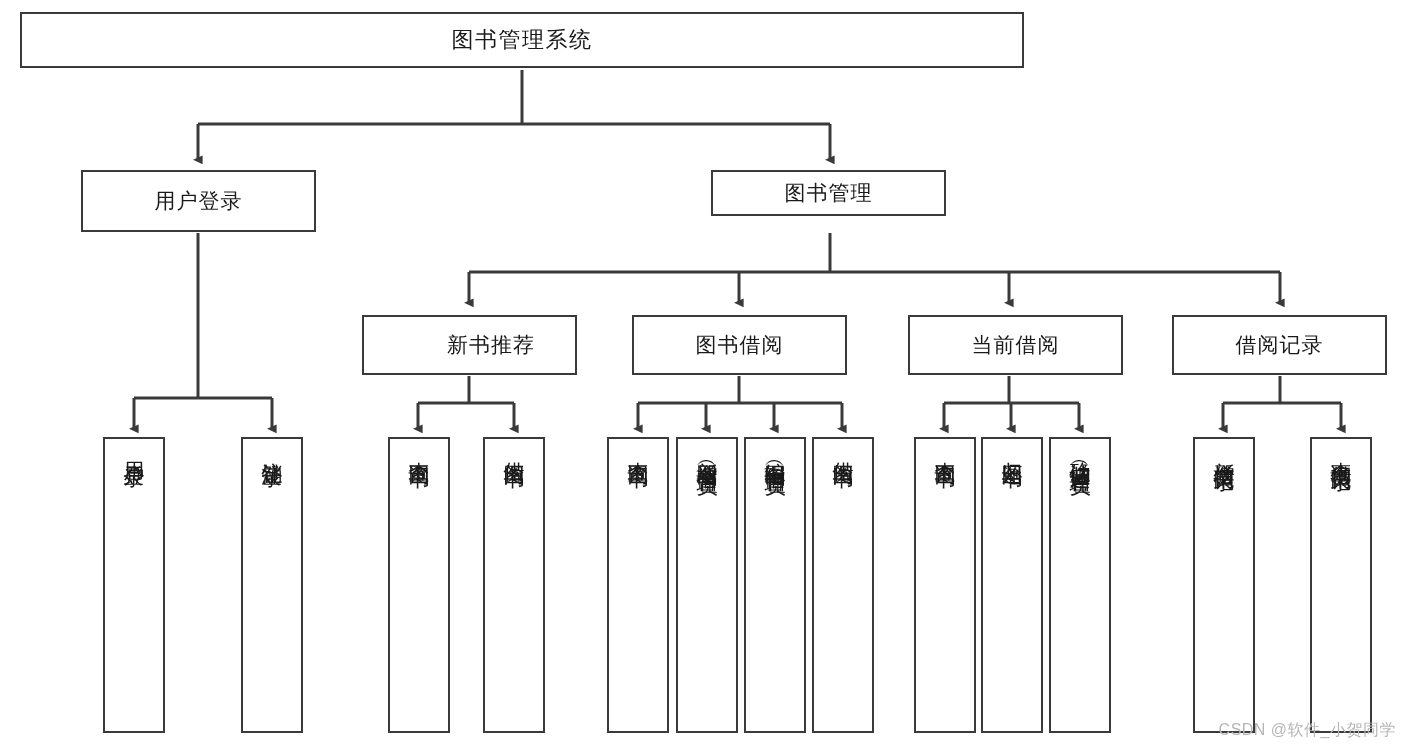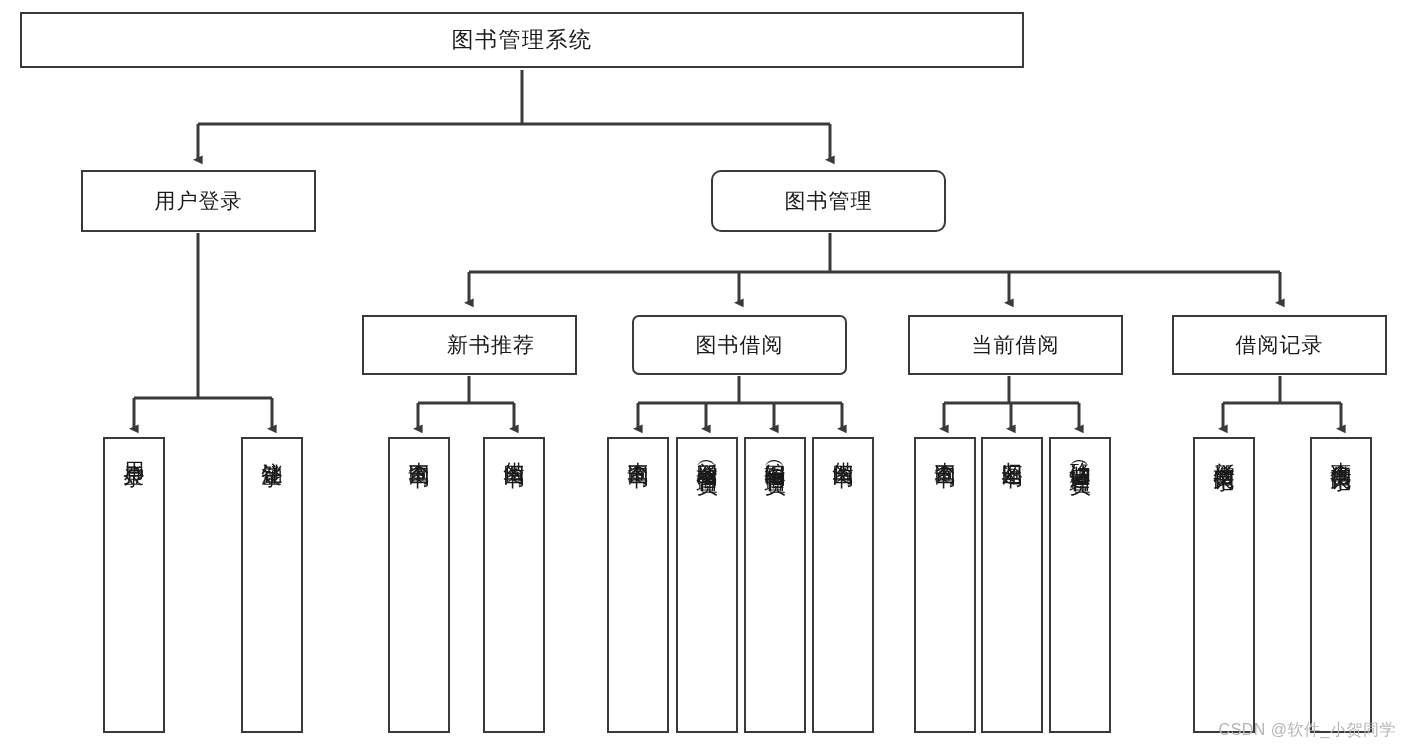--- a/index.html
+++ b/index.html
@@ -135,28 +135,28 @@
     </g>
   </svg>
 
   <div class="node horiz root" style="left:20px; top:12px; width:1004px; height:56px;">
     <span class="label">图书管理系统</span>
   </div>
 
   <div class="node horiz" style="left:81px; top:170px; width:235px; height:62px;">
     <span class="label">用户登录</span>
   </div>
-  <div class="node horiz" style="left:711px; top:170px; width:235px; height:62px;border-radius:10px;">
+  <div class="node horiz" style="left:711px; top:170px; width:235px; height:46px;">
     <span class="label">图书管理</span>
   </div>
 
   <div class="node horiz" style="left:362px; top:315px; width:215px; height:60px;padding-left:43px;">
     <span class="label">新书推荐</span>
   </div>
-  <div class="node horiz" style="left:632px; top:315px; width:215px; height:60px;border-radius:7px;">
+  <div class="node horiz" style="left:632px; top:315px; width:215px; height:60px;">
     <span class="label">图书借阅</span>
   </div>
   <div class="node horiz" style="left:902px; top:315px; width:215px; height:60px;margin-left:6px;">
     <span class="label">当前借阅</span>
   </div>
   <div class="node horiz" style="left:1172px; top:315px; width:215px; height:60px;">
     <span class="label">借阅记录</span>
   </div>
 
   <div class="node leaf" style="left:103px; top:437px; width:62px; height:296px;">

